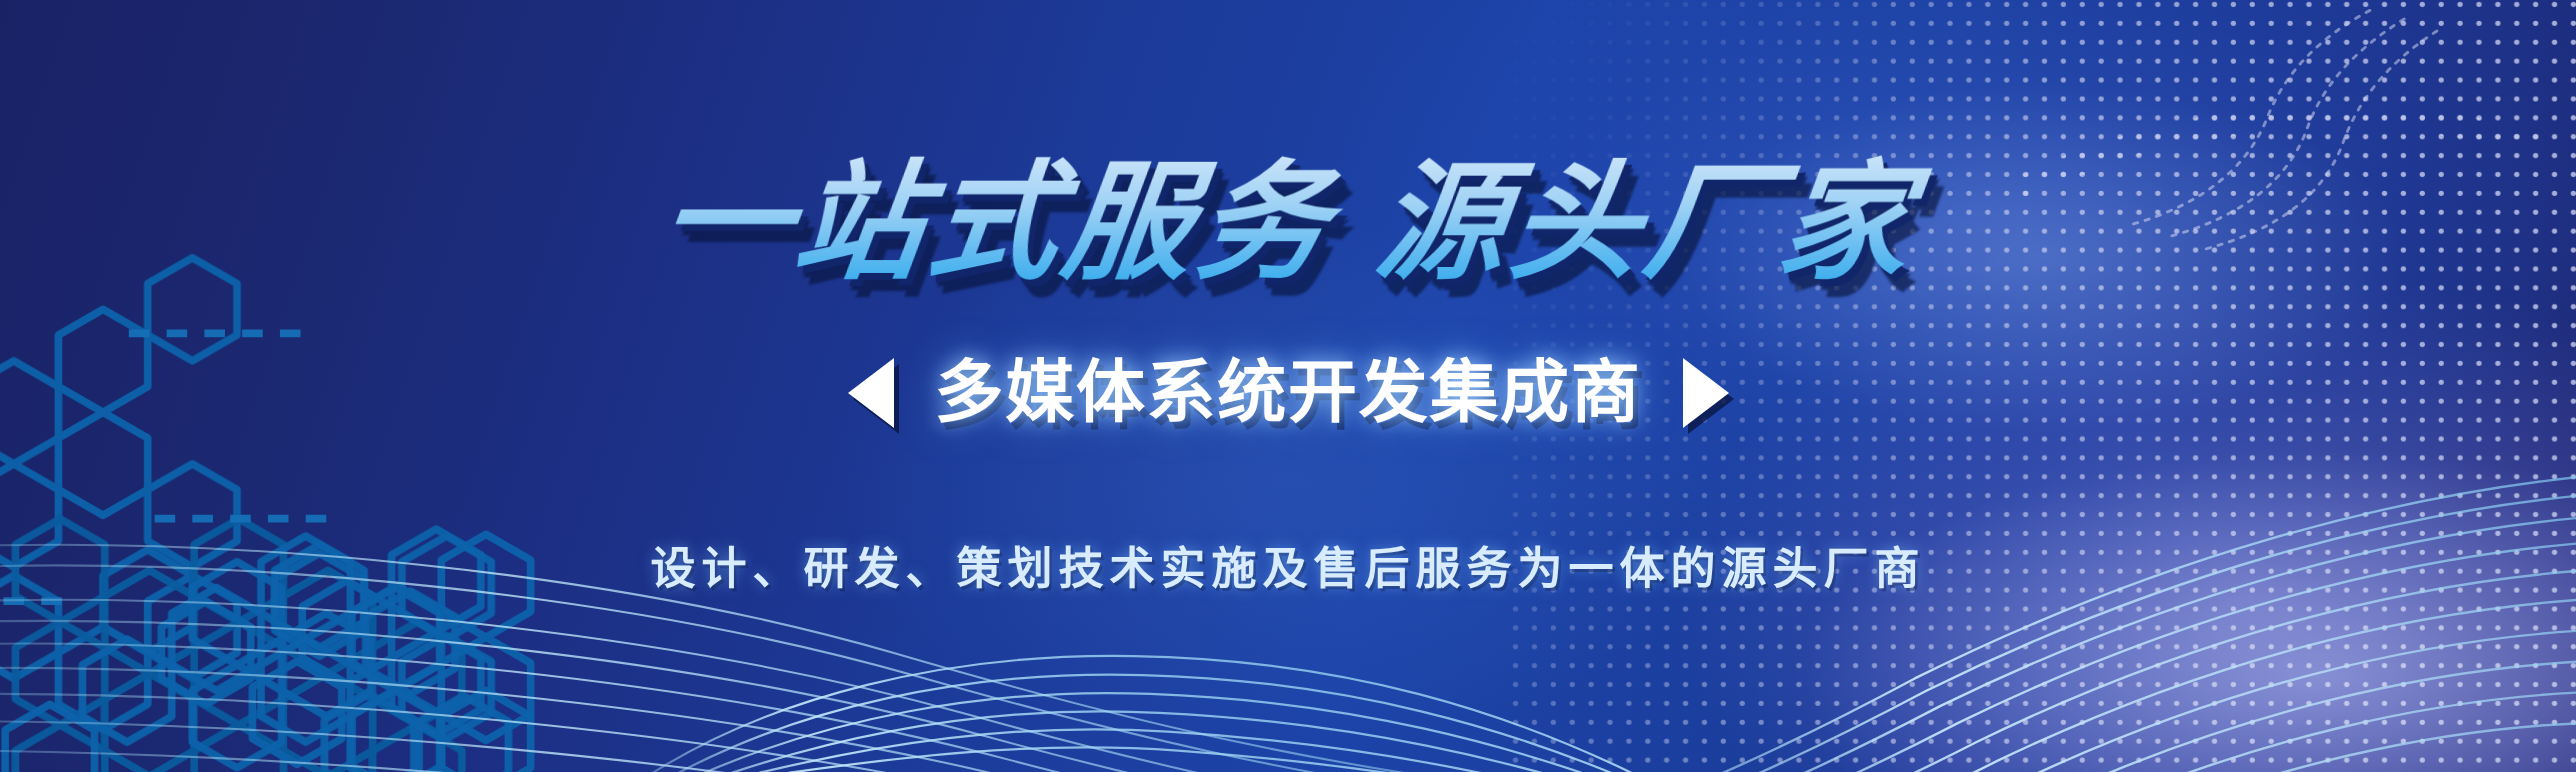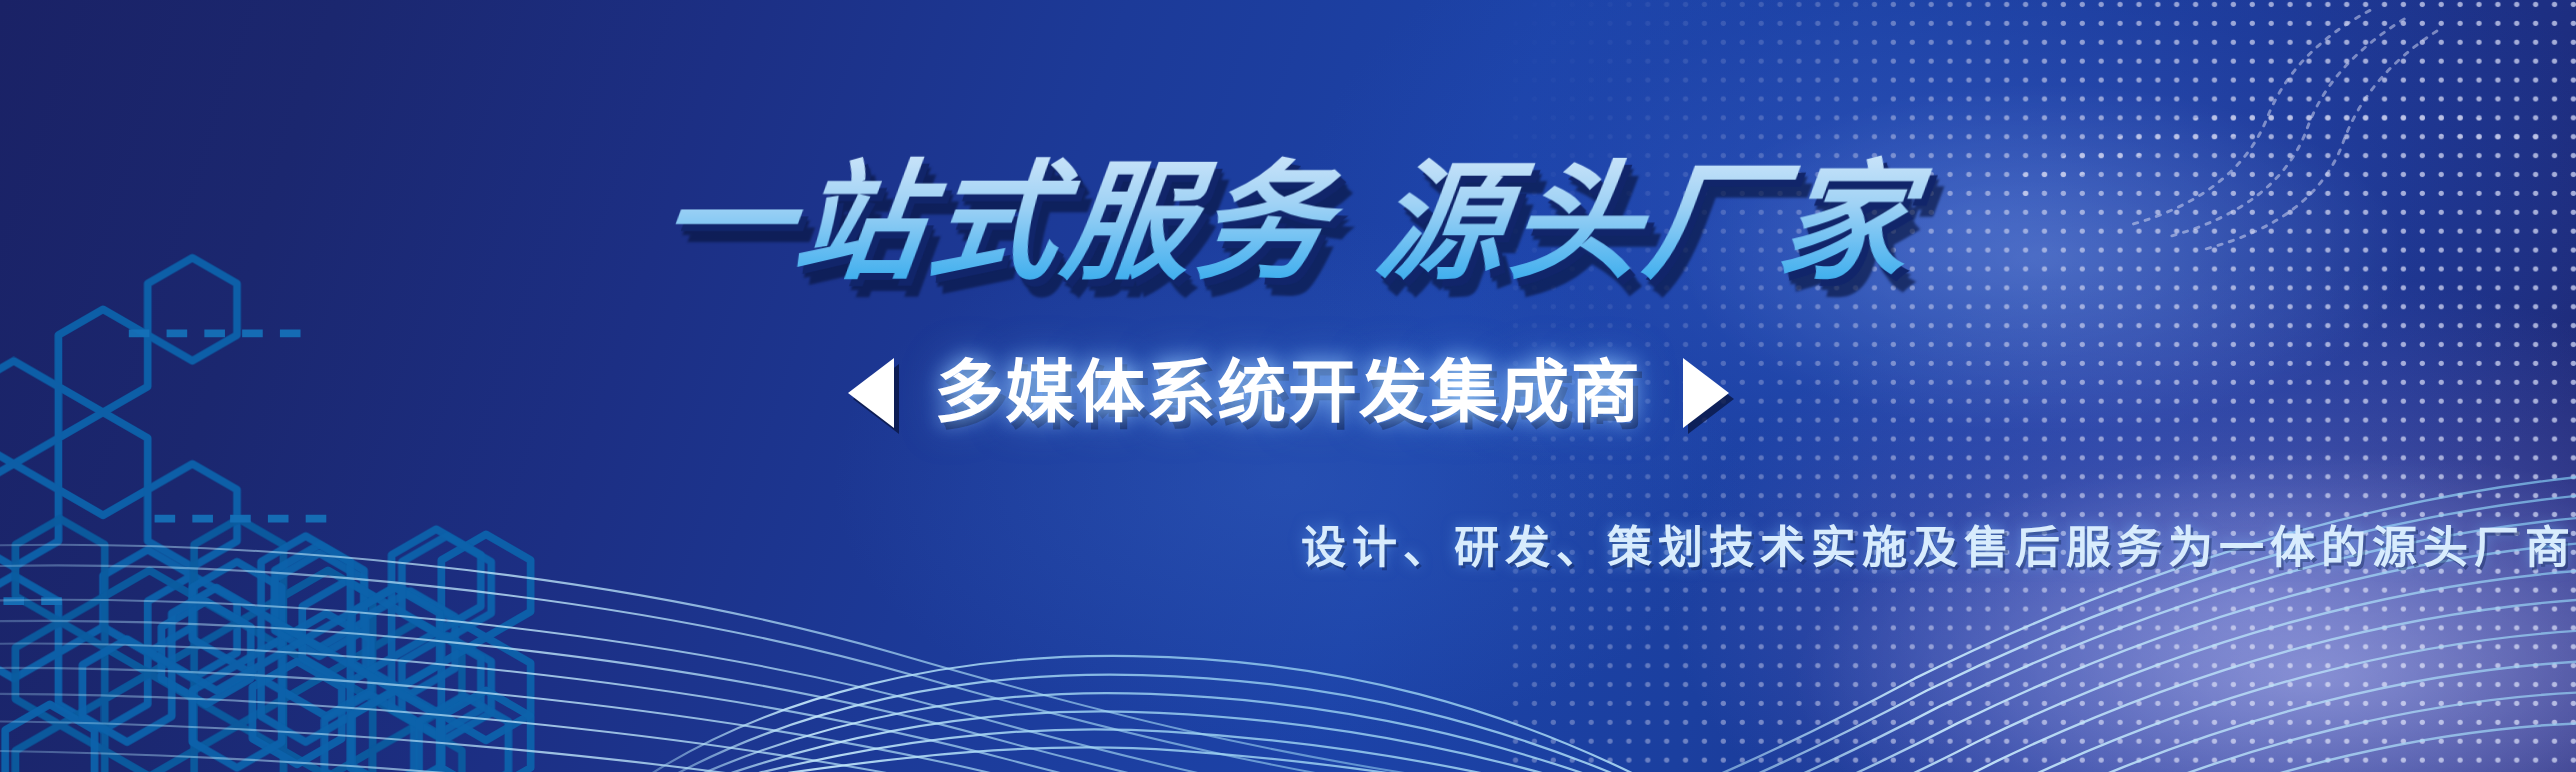--- a/index.html
+++ b/index.html
@@ -110,24 +110,24 @@
     color: #ffffff;
     white-space: nowrap;
     text-shadow:
        0 0 19px rgba(150,200,255,0.95),
        0 0 38px rgba(110,175,255,0.60),
        5.2px 6.9px 0 rgba(10,24,70,0.62);
   }
 
   .tagline {
     position: absolute;
-    top: 517px;
+    top: 538px;
     left: 0;
     width: 2576px;
-    text-align: right;
+    text-align: center;
     white-space: nowrap;
     font-size: 45px;
     line-height: 62px;
     font-weight: 700;
     letter-spacing: 6px;
     color: #d8ecfd;
     text-shadow:
        0 0 13.7px rgba(120,185,255,0.55),
        2.6px 3.4px 0 rgba(10,24,70,0.45);
   }

